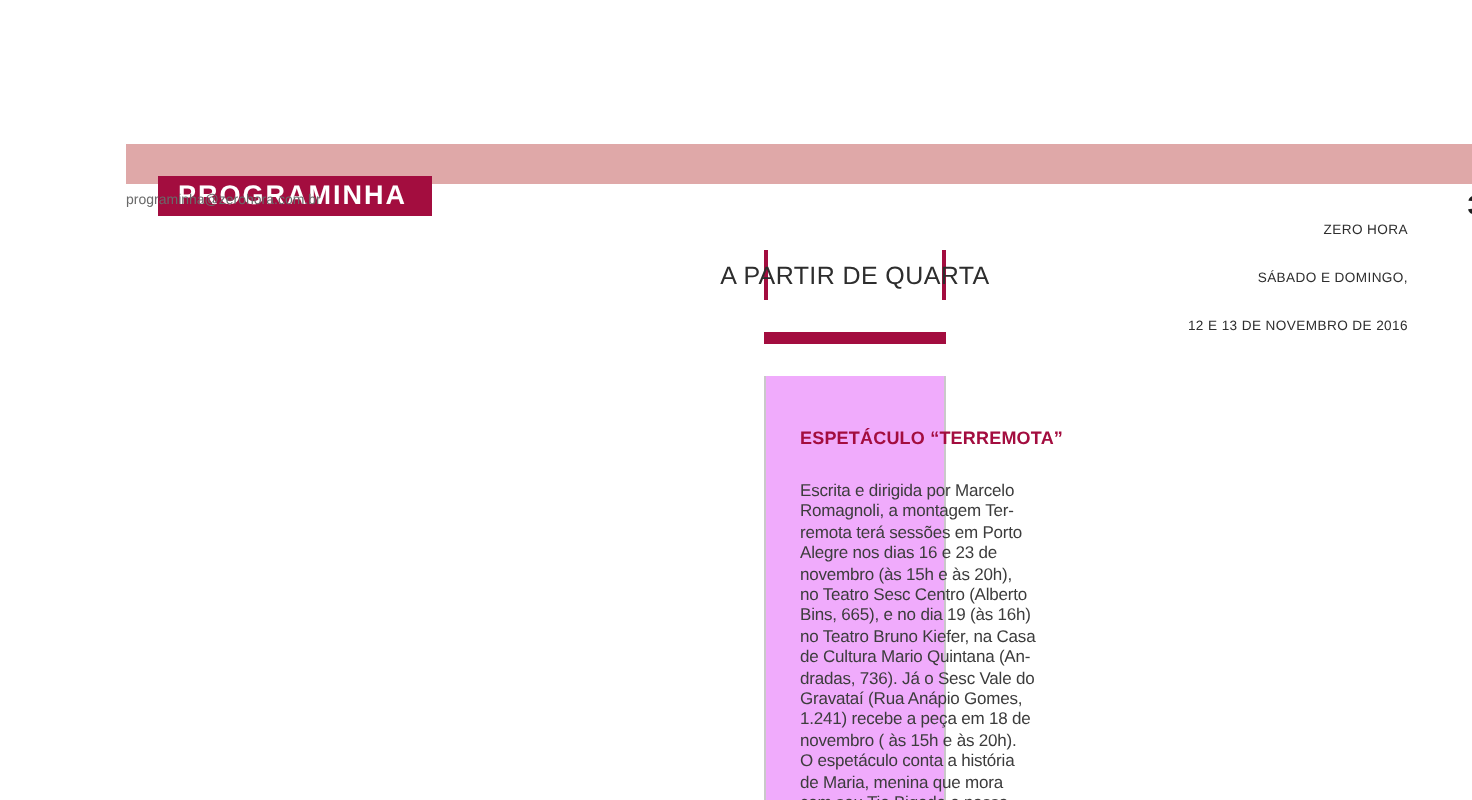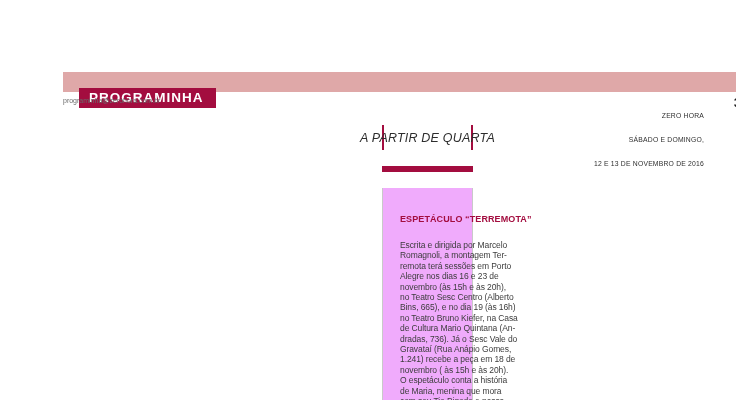--- a/index.html
+++ b/index.html
@@ -73,21 +73,20 @@
     letter-spacing: 0.4px;
   }
   .article-title-box {
     height: 25px;
     border-left: 2px solid var(--brand-red);
     border-right: 2px solid var(--brand-red);
     background: #ffffff;
     display: flex;
     align-items: center;
     justify-content: center;
-    font-style: italic;
   }
   .article-title {
     font-size: 12.5px;
     color: #2d2d2d;
     letter-spacing: 0.2px;
     white-space: nowrap;
   }
   .divider-rule {
     height: 6px;
     background: var(--brand-red);

